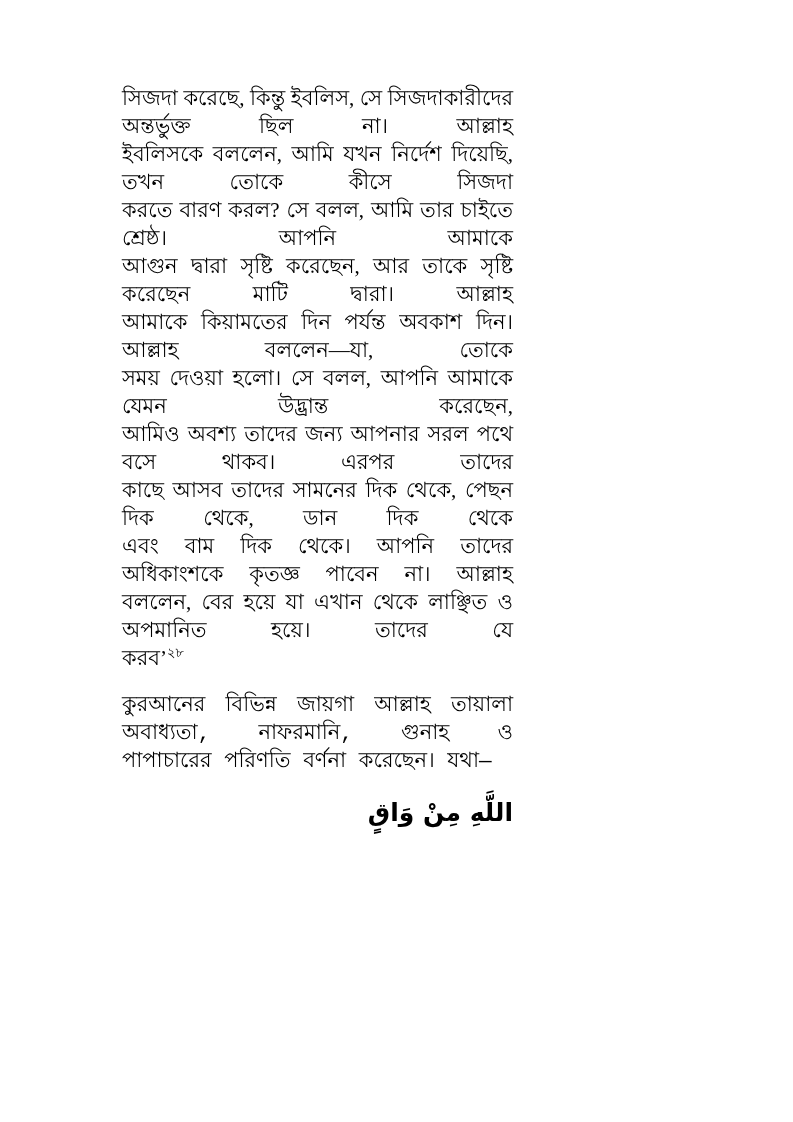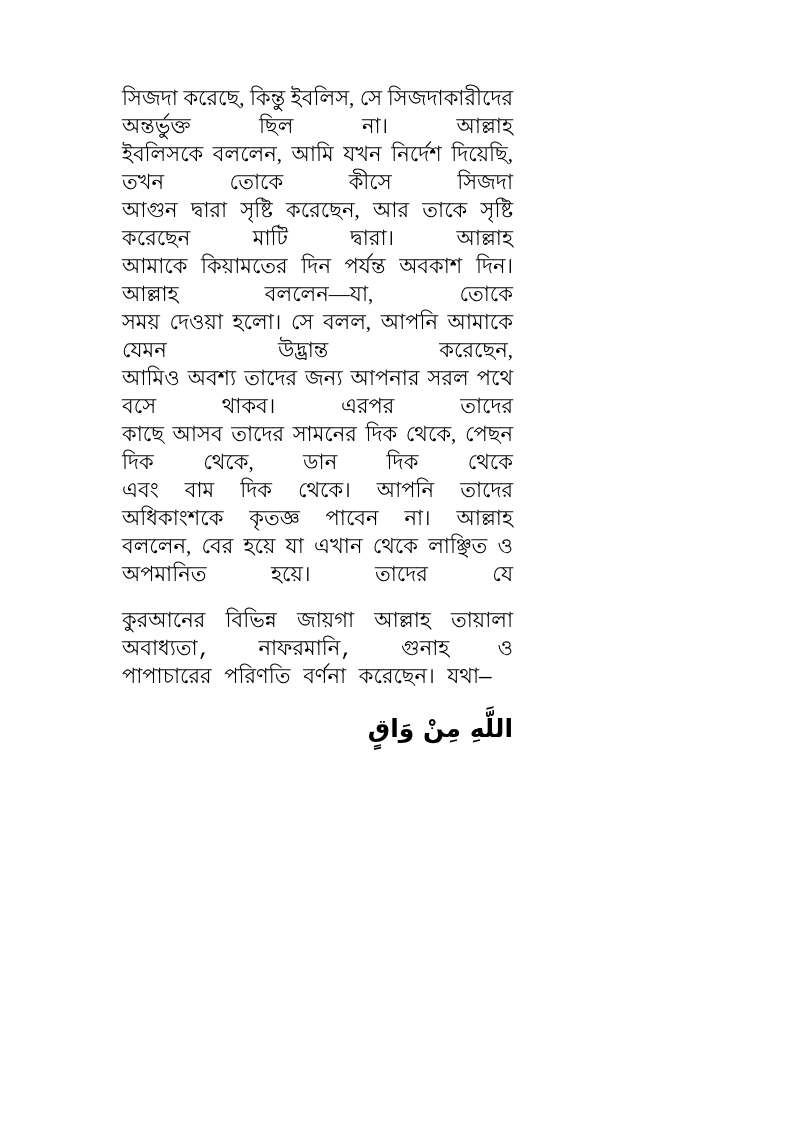--- a/index.html
+++ b/index.html
@@ -49,28 +49,30 @@
 </style>
 </head>
 <body>
 
 <div class="page">
 
   <section class="bn">
     <div>
         <div class="jline">সিজদা করেছে, কিন্তু ইবলিস, সে সিজদাকারীদের অন্তর্ভুক্ত ছিল না। আল্লাহ</div>
         <div class="jline">ইবলিসকে বললেন, আমি যখন নির্দেশ দিয়েছি, তখন তোকে কীসে সিজদা</div>
+        <div class="jline">করতে বারণ করল? সে বলল, আমি তার চাইতে শ্রেষ্ঠ। আপনি আমাকে</div>
         <div class="jline">আগুন দ্বারা সৃষ্টি করেছেন, আর তাকে সৃষ্টি করেছেন মাটি দ্বারা। আল্লাহ</div>
         <div class="jline">আমাকে কিয়ামতের দিন পর্যন্ত অবকাশ দিন। আল্লাহ বললেন—যা, তোকে</div>
         <div class="jline">সময় দেওয়া হলো। সে বলল, আপনি আমাকে যেমন উদ্ভ্রান্ত করেছেন,</div>
         <div class="jline">আমিও অবশ্য তাদের জন্য আপনার সরল পথে বসে থাকব। এরপর তাদের</div>
         <div class="jline">কাছে আসব তাদের সামনের দিক থেকে, পেছন দিক থেকে, ডান দিক থেকে</div>
         <div class="jline">এবং বাম দিক থেকে। আপনি তাদের অধিকাংশকে কৃতজ্ঞ পাবেন না। আল্লাহ</div>
         <div class="jline">বললেন, বের হয়ে যা এখান থেকে লাঞ্ছিত ও অপমানিত হয়ে। তাদের যে</div>
       </div>
+    <div class="lastline"><span>করব’</span><sup class="fnref">২৮</sup></div>
   </section>
 
   <section class="bn para2">
     <div>
         <div class="jline">কুরআনের বিভিন্ন জায়গা আল্লাহ তায়ালা অবাধ্যতা, নাফরমানি, গুনাহ ও</div>
       </div>
     <div class="lastline">পাপাচারের পরিণতি বর্ণনা করেছেন। যথা—</div>
   </section>
 
   <section class="arabic-block" dir="rtl" lang="ar">

